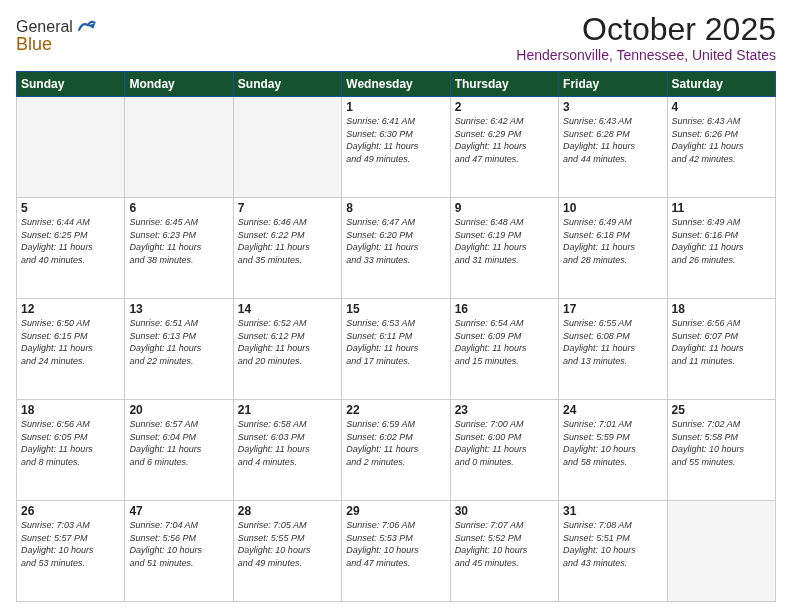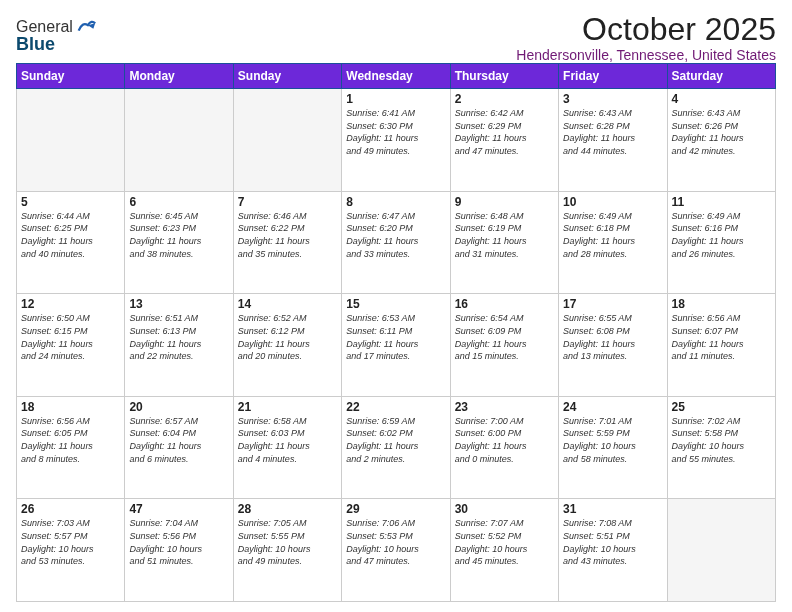--- a/index.html
+++ b/index.html
@@ -14,21 +14,21 @@
       width: 792px;
       height: 612px;
       padding: 12px 16px 10px 16px;
       display: flex;
       flex-direction: column;
     }
     .header {
       display: flex;
       align-items: flex-start;
       justify-content: space-between;
-      margin-bottom: 0;
+      margin-bottom: 8px;
     }
     .logo {
       display: flex;
       align-items: center;
       margin-top: 4px;
     }
     .logo-general { color: #333; }
     .logo-blue { color: #1a5fb4; }
     .logo-icon {
       width: 22px;
@@ -49,21 +49,21 @@
       color: #701a75;
     }
     .calendar {
       flex: 1;
       border: 1px solid #ccc;
       border-collapse: collapse;
       width: 100%;
       table-layout: fixed;
     }
     .calendar th {
-      background: #6d28d9;
+      background: #14532d;
       color: #fff;
       font-size: 12px;
       font-weight: bold;
       padding: 5px 4px;
       text-align: left;
       border: 1px solid #1a4f9a;
     }
     .calendar td {
       border: 1px solid #ccc;
       vertical-align: top;
@@ -100,21 +100,21 @@
   <div class="header">
     <div class="logo">
       <div>
         <div style="display:flex;align-items:center;">
           <span class="logo-general">General</span>
           <svg class="logo-icon" viewBox="0 0 24 20" fill="none">
             <path d="M4 14 Q8 4 14 8 Q18 2 22 6" stroke="#2060b0" stroke-width="2.5" fill="none"></path>
             <path d="M14 8 L22 6 L20 12" fill="#2060b0"></path>
           </svg>
         </div>
-        <div class="logo-blue" style="font-size:18px;font-weight:bold;color:#0c4a6e;margin-top:-4px;">Blue</div>
+        <div class="logo-blue" style="font-size:18px;font-weight:normal;color:#a16207;margin-top:-4px;">Blue</div>
       </div>
     </div>
     <div class="title-block">
       <div class="month-title">October 2025</div>
       <div class="location">Hendersonville, Tennessee, United States</div>
     </div>
   </div>
 
   <table class="calendar">
     <thead>

